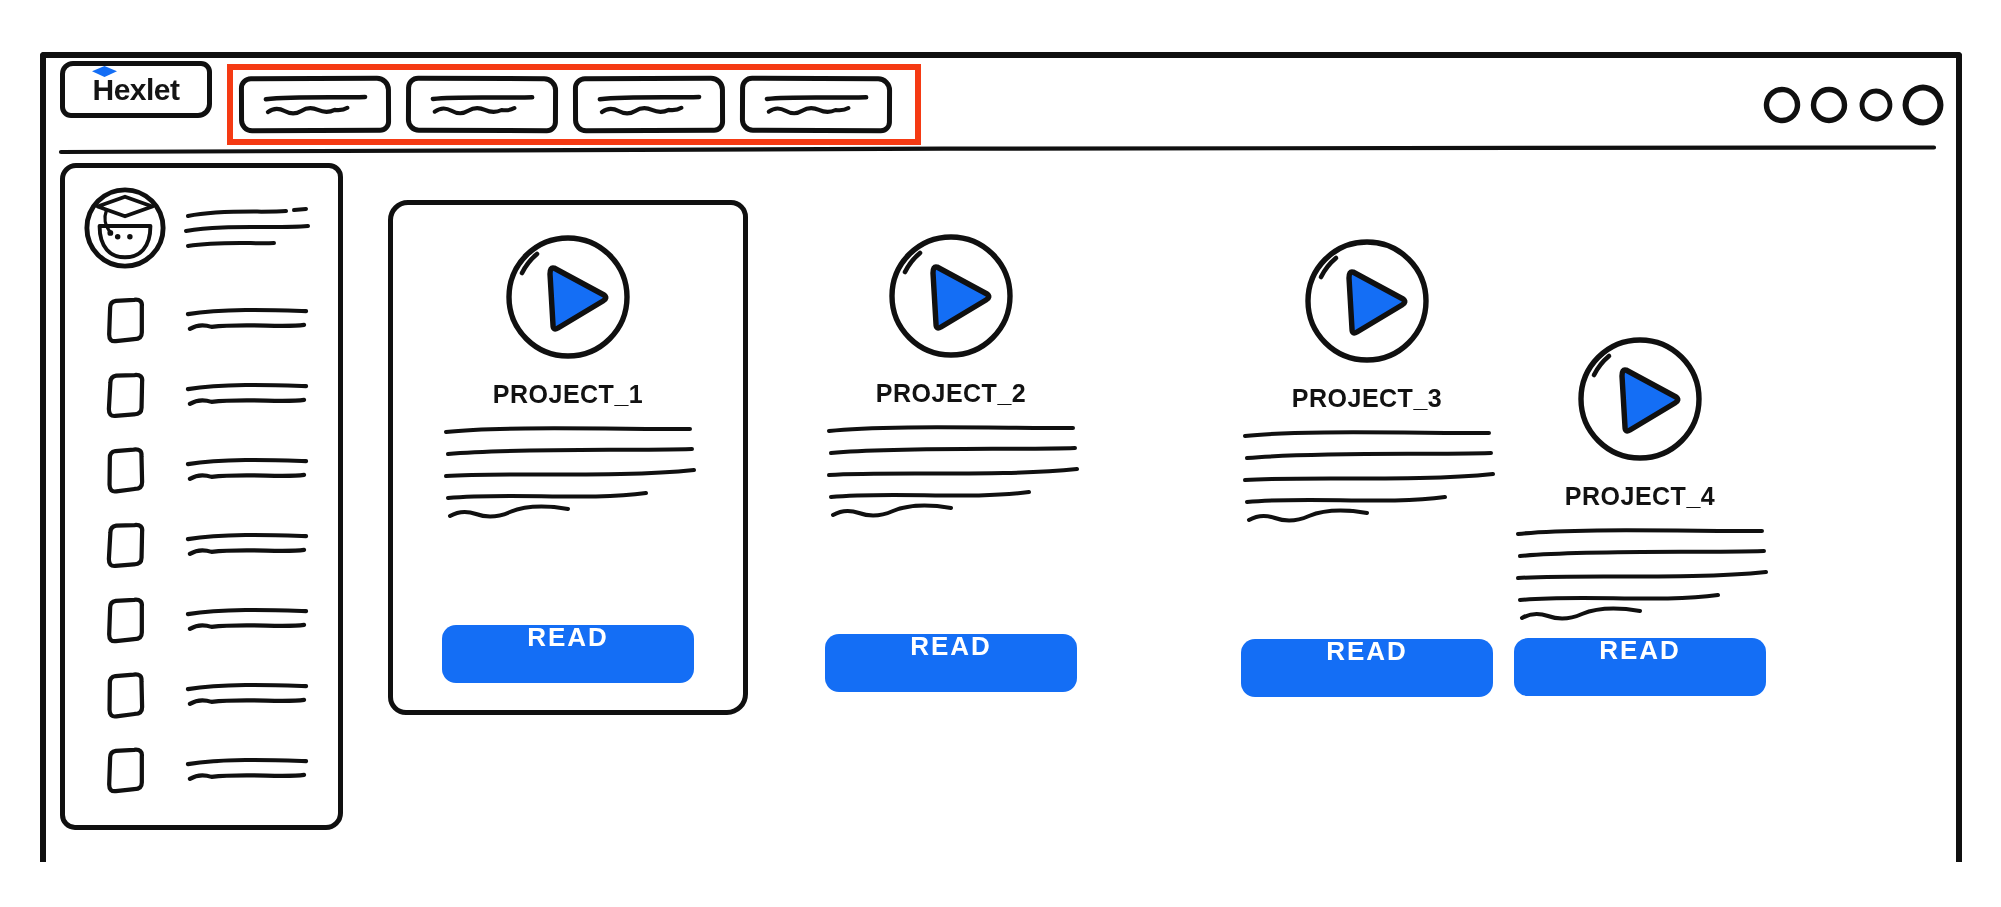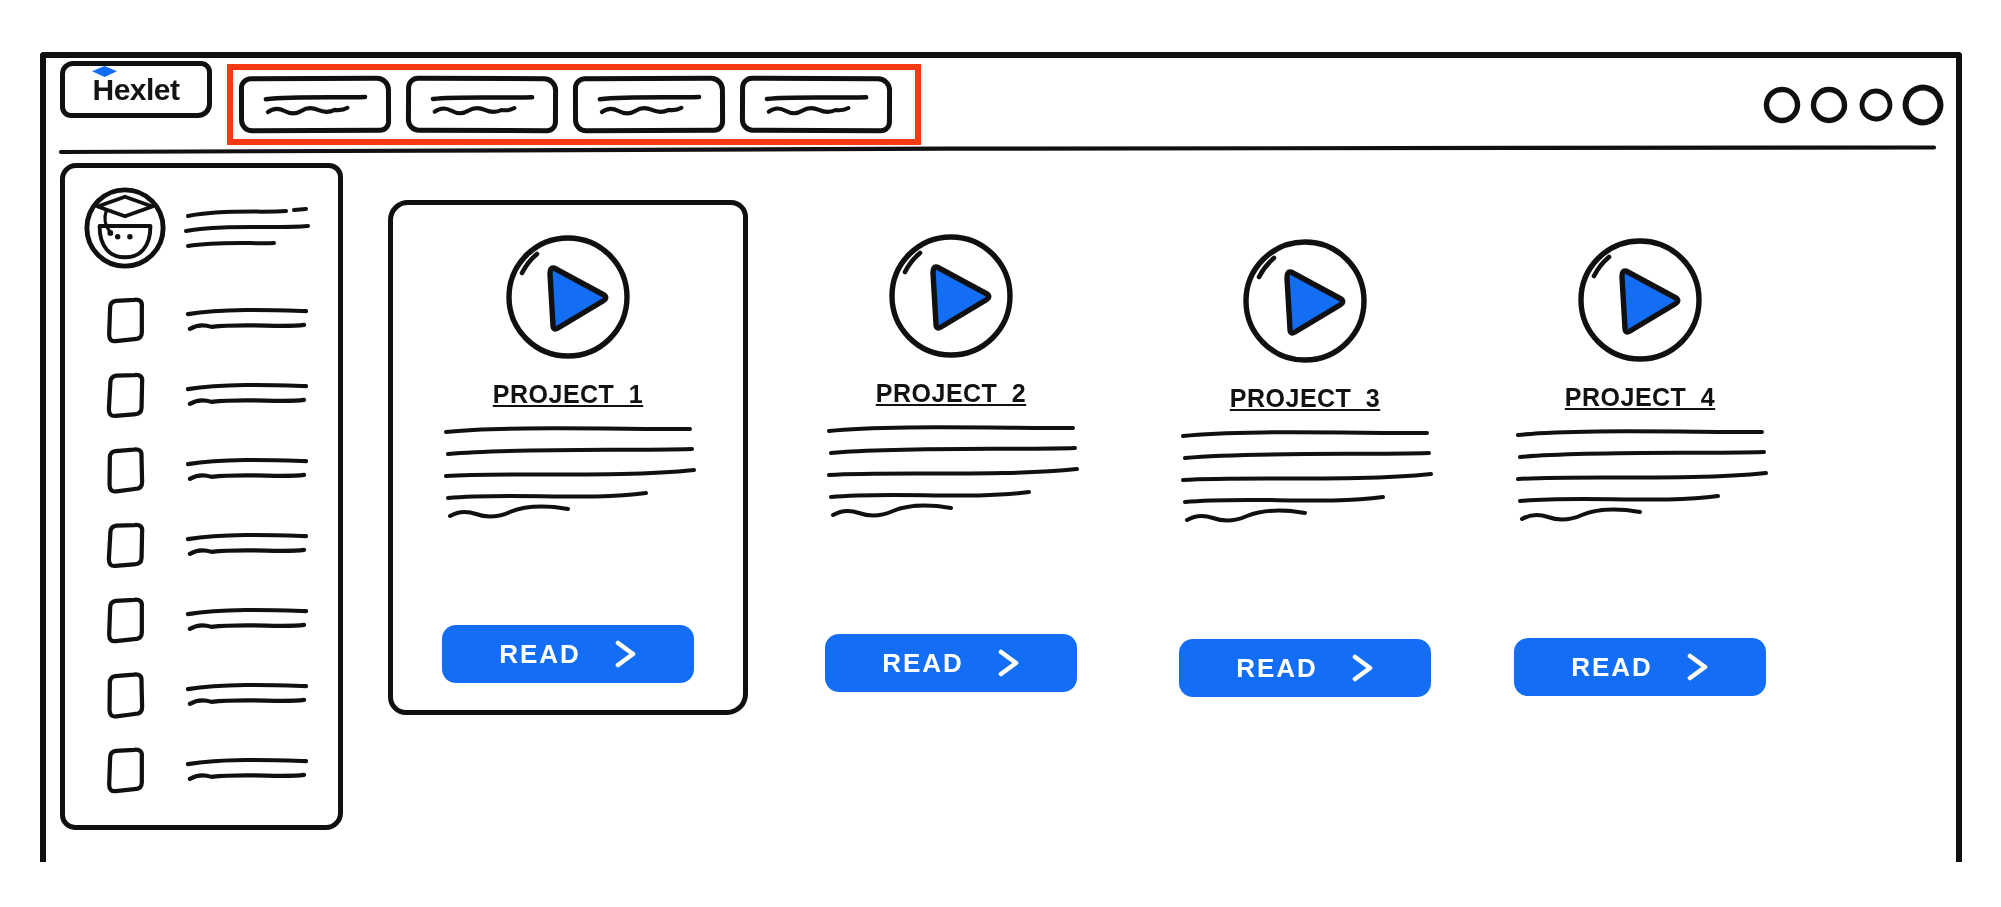--- a/index.html
+++ b/index.html
@@ -70,30 +70,30 @@
   .side-row:nth-child(3n) .side-box{transform:rotate(-1.4deg);}
   .side-lines{width:126px;height:34px;}
 
   
   .project-card{
     position:absolute;top:142px;width:360px;height:515px;
     display:flex;flex-direction:column;align-items:center;border-radius:20px;
   }
   .project-card.pos-1{left:342px;}
   .project-card.pos-2{left:725px;transform:translateY(4px);}
-  .project-card.pos-3{left:1079px;transform:translateY(9px);}
-  .project-card.pos-4{left:1414px;transform:translateY(8px);}
+  .project-card.pos-3{left:1141px;transform:translateY(9px);}
+  .project-card.pos-4{left:1414px;transform:translateY(8px);justify-content:center;}
   .project-card.outlined{border:5px solid var(--ink);border-radius:20px 17px 21px 18px;}
   .play-icon{width:132px;height:132px;margin-top:26px;}
-  .card-title{margin-top:17px;font-size:25px;font-weight:700;letter-spacing:.5px;color:#121212;text-decoration:underline;}
+  .card-title{margin-top:17px;font-size:25px;font-weight:700;letter-spacing:.5px;color:#121212;}
   .desc-lines{width:260px;height:98px;margin-top:15px;}
   .read-button{
     position:absolute;bottom:27px;left:50%;transform:translateX(-50%);
     width:252px;height:58px;background:var(--accent);border:none;border-radius:14px;
-    display:flex;align-items:center;justify-content:center;gap:34px;cursor:pointer;
+    display:flex;align-items:center;justify-content:center;gap:34px;cursor:pointer;flex-direction:column;
   }
   .read-label{color:#fff;font-size:26px;font-weight:700;letter-spacing:2px;font-family:"Liberation Sans",sans-serif;}
   .read-chevron{width:22px;height:28px;}
 
   
   .stroke{fill:none;stroke:var(--ink);stroke-linecap:round;stroke-linejoin:round;}
 </style>
 </head>
 <body>
 

